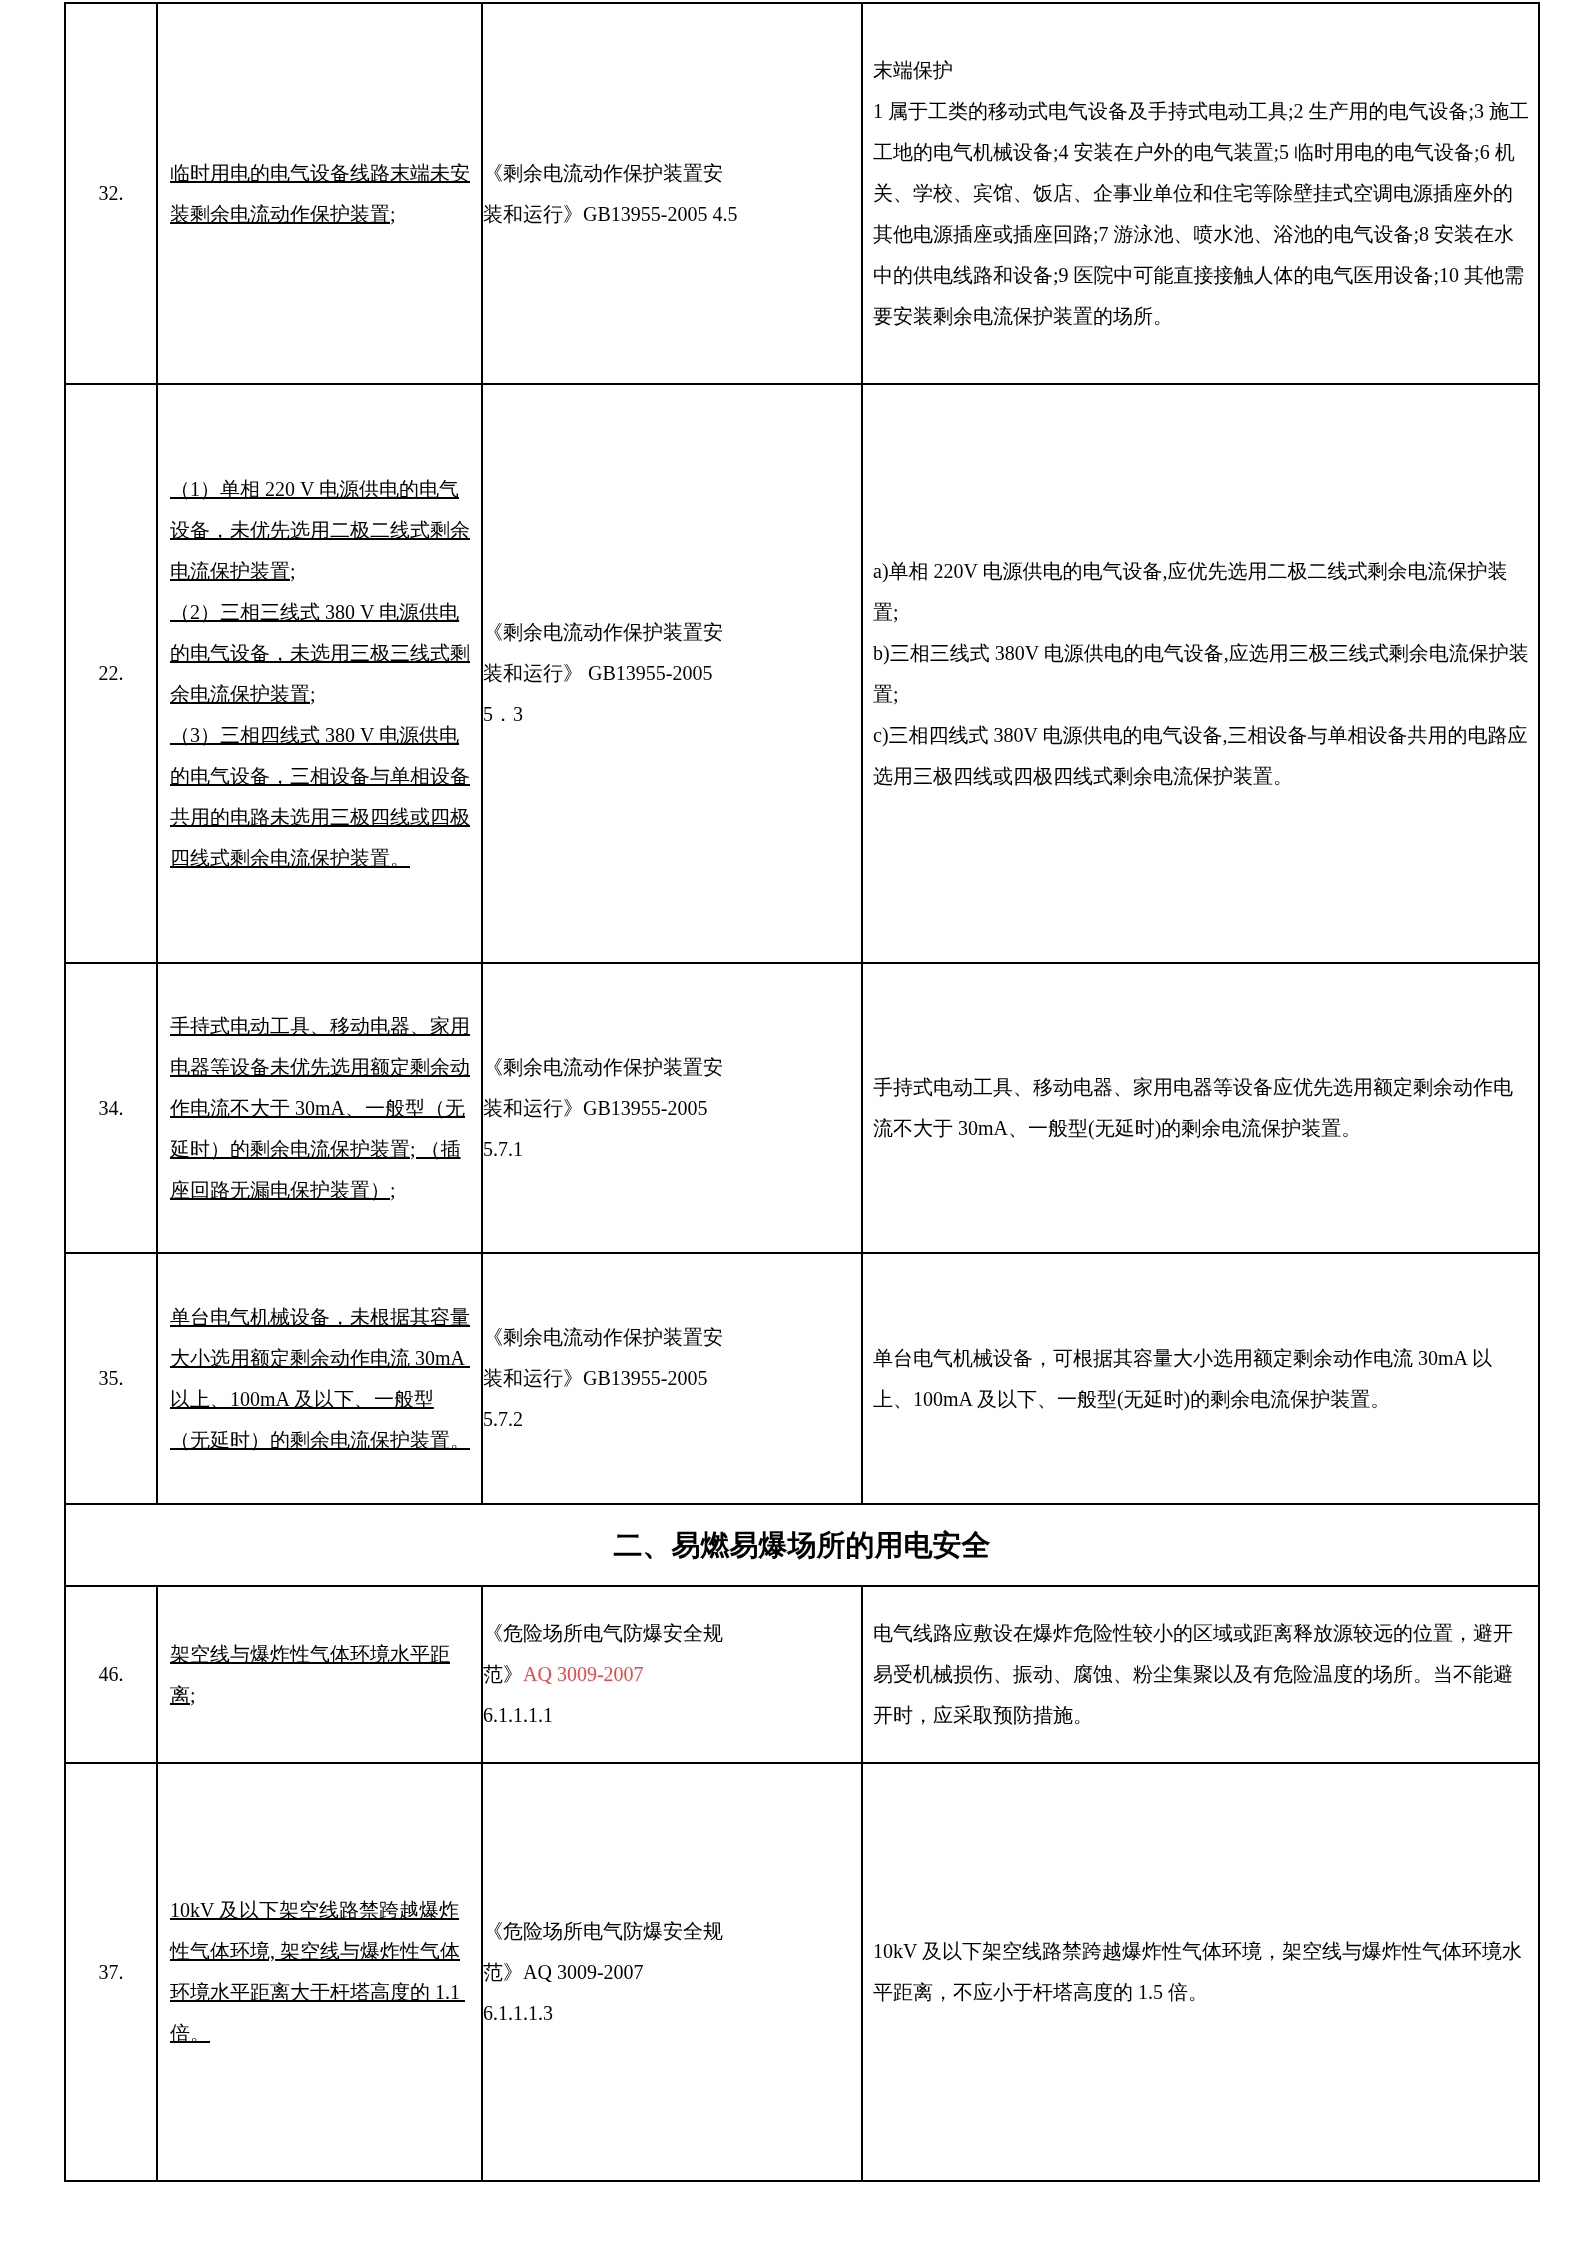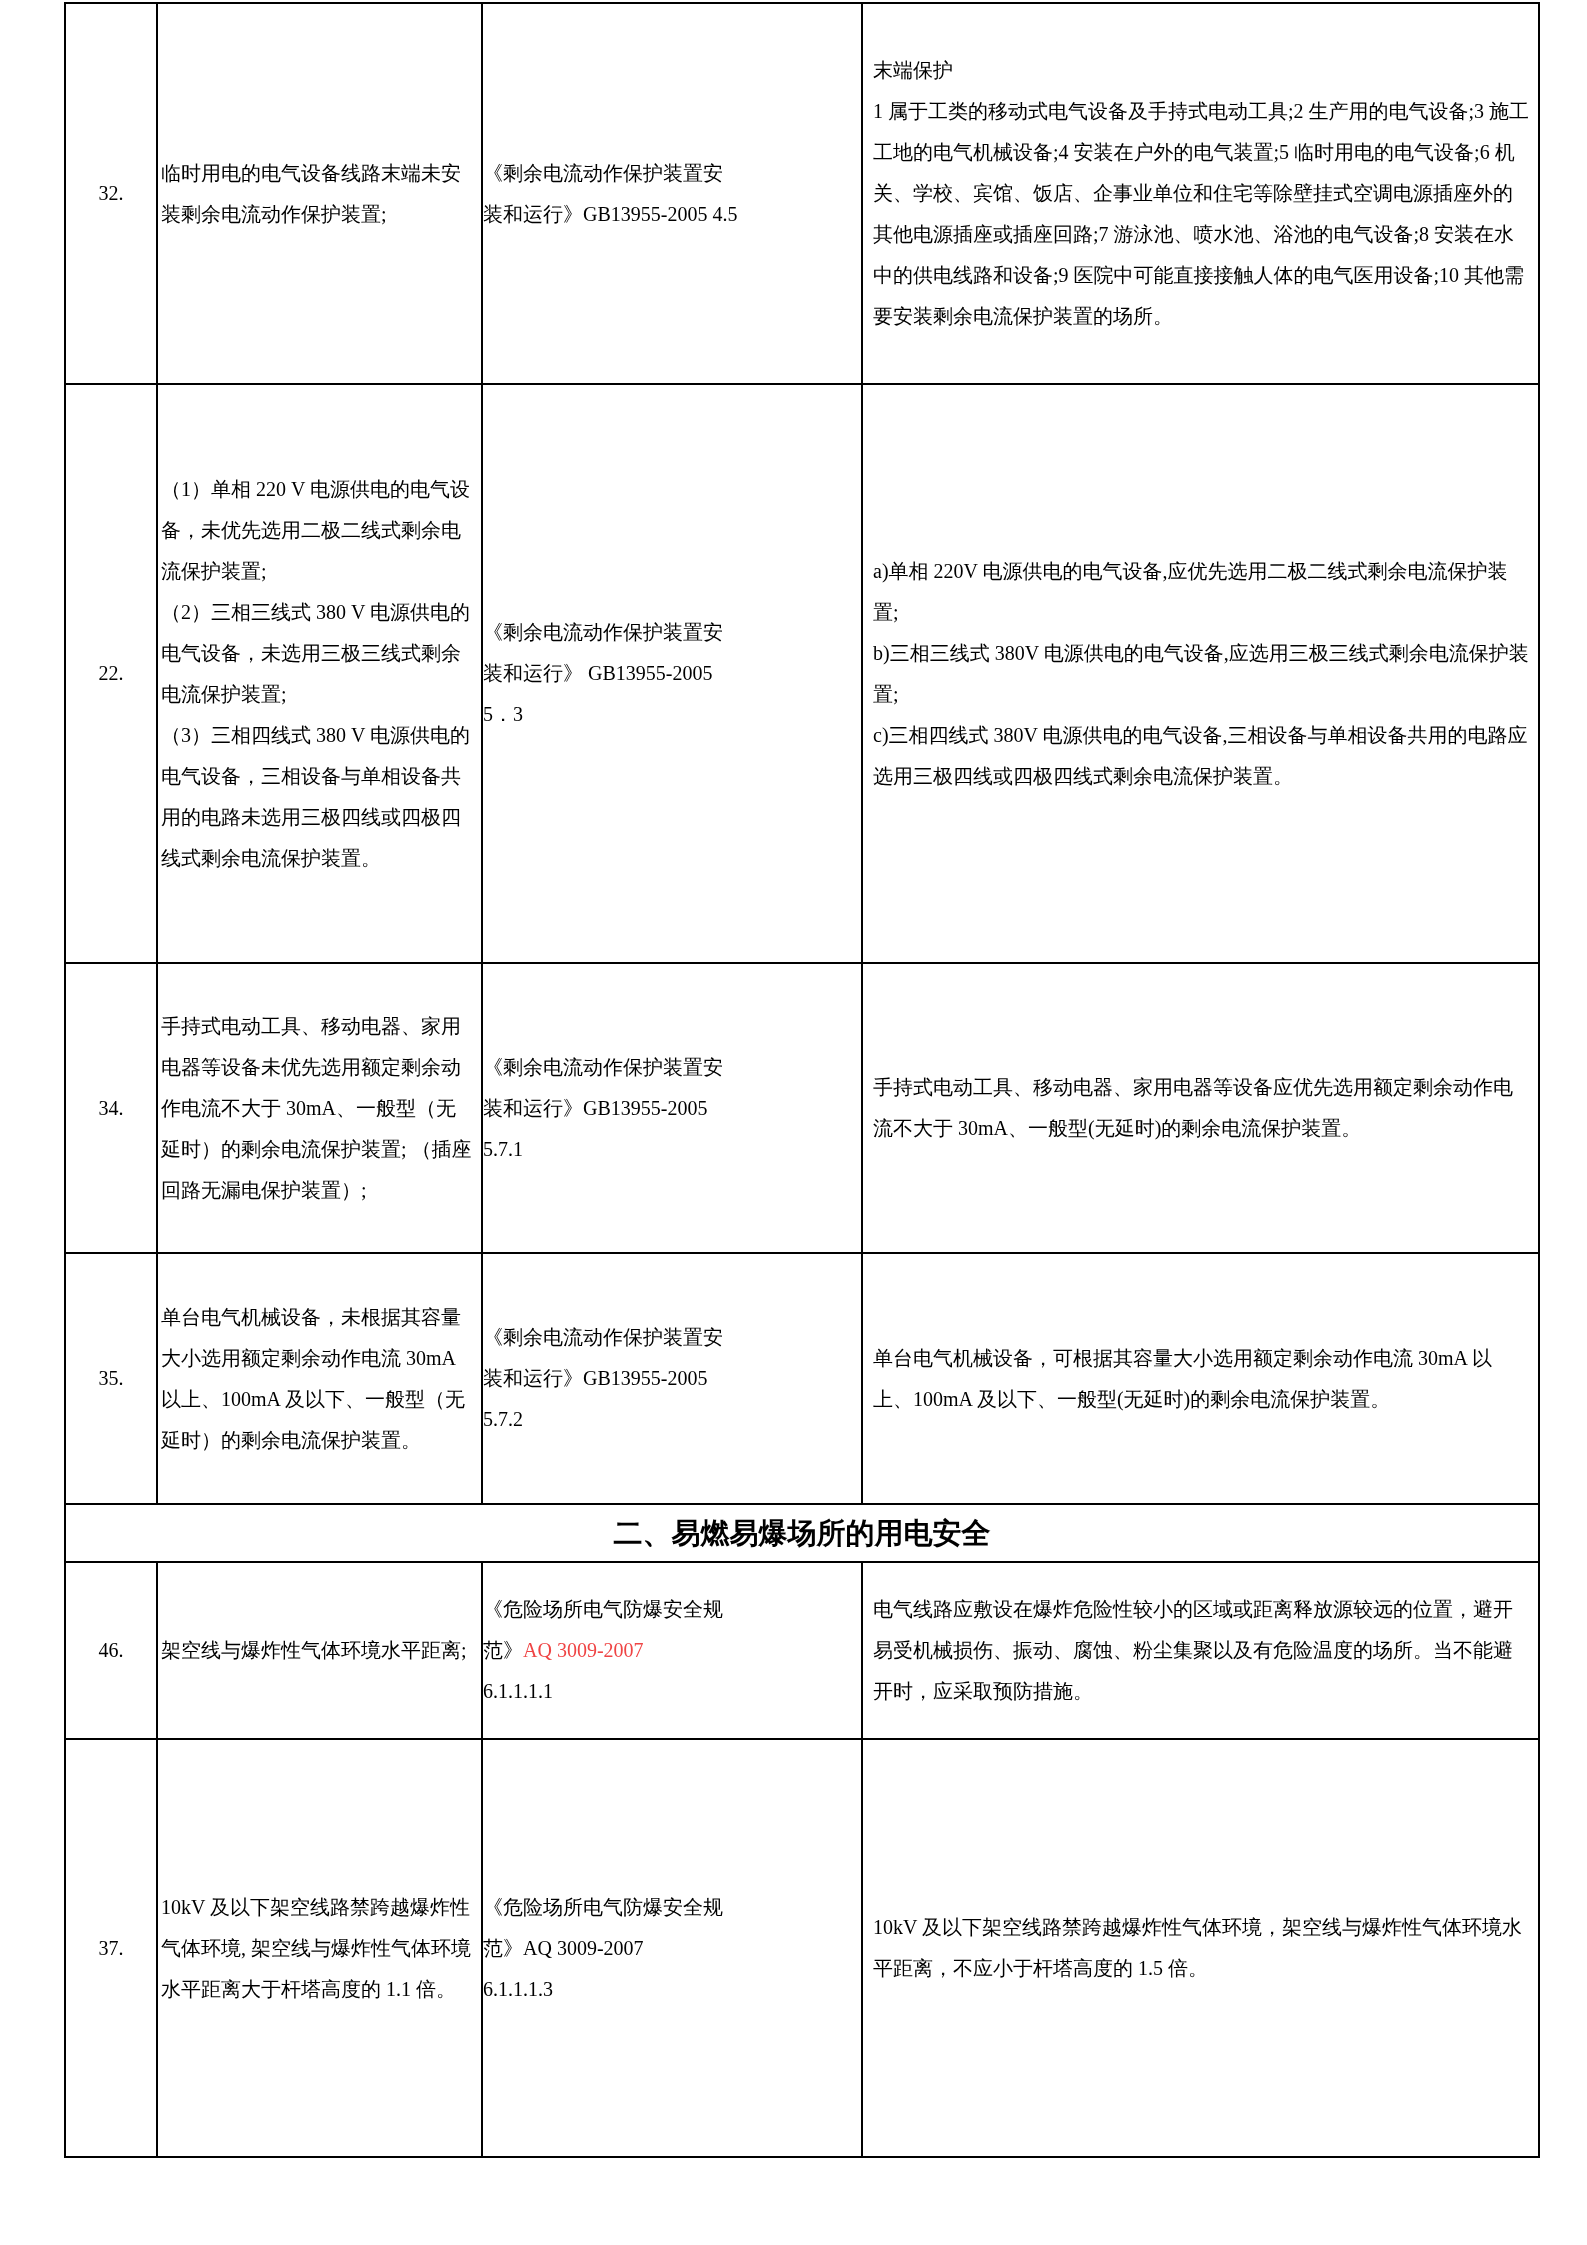--- a/index.html
+++ b/index.html
@@ -13,21 +13,21 @@
     margin:2px 0 0 64px; width:1474px;
   }
   table.reg td {
     border:2px solid #000;
     vertical-align:middle;
     font-size:20px; line-height:41px;
     white-space:pre-wrap;
     word-wrap:break-word;
   }
   td.num  { text-align:center; padding:11px 2px; }
-  td.viol { padding:2px 8px 2px 3px; }
+  td.viol { padding:2px 8px 2px 12px;text-decoration:underline; }
   td.std  { padding:2px 4px 2px 0; }
   td.req  { padding:2px 8px 2px 10px; }
   tr.section td {
     font-weight:bold; text-align:center; font-size:29px;
     padding:0;
   }
   .red { color:#ef4444; }
 </style>
 </head>
 <body>
@@ -75,21 +75,21 @@
 
     <tr style="height:251px">
       <td class="num">35.</td>
       <td class="viol">单台电气机械设备，未根据其容量大小选用额定剩余动作电流 30mA 以上、100mA 及以下、一般型（无延时）的剩余电流保护装置。</td>
       <td class="std"><span>《剩余电流动作保护装置安
 装和运行》GB13955-2005
 5.7.2</span><span class="red"></span><span></span></td>
       <td class="req">单台电气机械设备，可根据其容量大小选用额定剩余动作电流 30mA 以上、100mA 及以下、一般型(无延时)的剩余电流保护装置。</td>
     </tr>
 
-    <tr class="section" style="height:58px">
+    <tr class="section" style="height:82px">
       <td colspan="4">二、易燃易爆场所的用电安全</td>
     </tr>
 
     <tr style="height:177px">
       <td class="num">46.</td>
       <td class="viol">架空线与爆炸性气体环境水平距离;</td>
       <td class="std"><span>《危险场所电气防爆安全规
 范》</span><span class="red">AQ 3009-2007</span><span>
 6.1.1.1.1</span></td>
       <td class="req">电气线路应敷设在爆炸危险性较小的区域或距离释放源较远的位置，避开易受机械损伤、振动、腐蚀、粉尘集聚以及有危险温度的场所。当不能避开时，应采取预防措施。</td>

